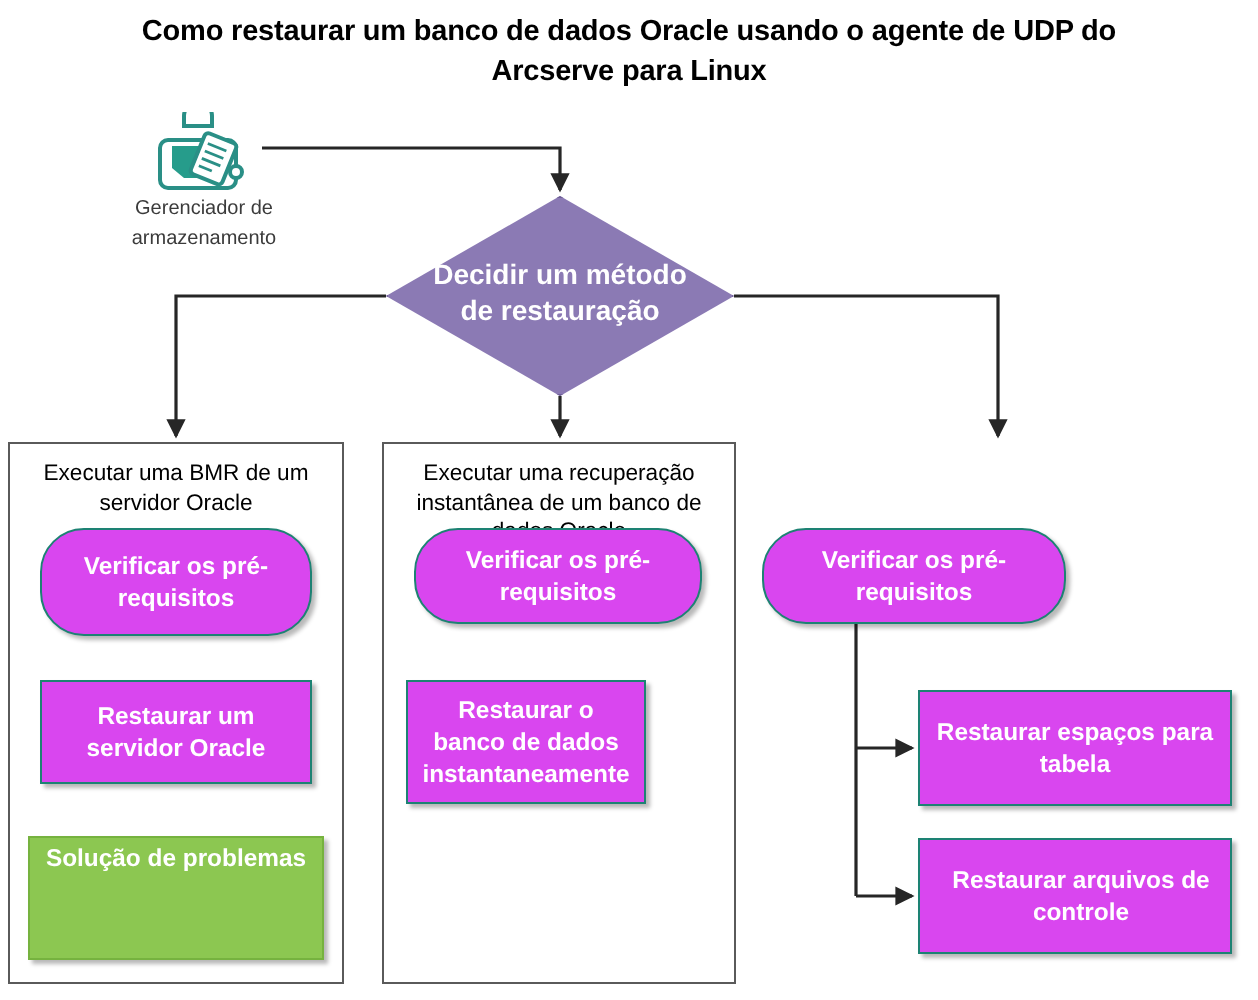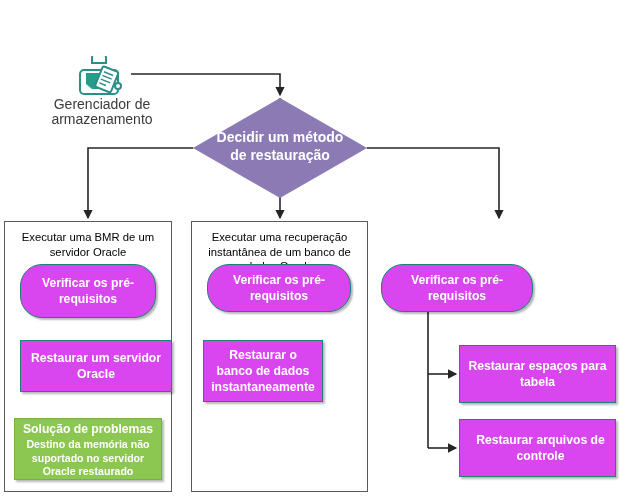--- a/index.html
+++ b/index.html
@@ -34,21 +34,21 @@
   #actor-icon {
     position: absolute;
     left: 72px; top: 56px;
     width: 58px; height: 40px;
   }
   #actor-label {
     position: absolute;
     left: 46px; top: 97px;
     width: 112px;
     text-align: center;
-    font-size: 14px;
+    font-size: 10px;
     line-height: 15px;
     color: #3b3b3b;
   }
 
   
   #wires {
     position: absolute;
     left: 0; top: 0;
     width: 629px; height: 500px;
     pointer-events: none;
@@ -129,37 +129,38 @@
   }
   .green .g-sub {
     font-size: 10.6px;
     font-weight: bold;
     line-height: 13.5px;
     padding: 0 2px;
   }
 
   
   #n-left-prereq  { left: 20px;  top: 264px; width: 136px; height: 54px; }
-  #n-left-restore { left: 20px;  top: 340px; width: 152px; height: 52px; }
+  #n-left-restore { left: 20px;  top: 340px; width: 136px; height: 52px; }
   #n-left-trouble { left: 14px;  top: 418px; width: 148px; height: 62px; }
 
   
   #n-mid-prereq   { left: 207px; top: 264px; width: 144px; height: 48px; }
   #n-mid-restore  { left: 203px; top: 340px; width: 120px; height: 62px; }
 
   
   #n-right-prereq { left: 381px; top: 264px; width: 152px; height: 48px; }
   #n-right-ts     { left: 459px; top: 345px; width: 157px; height: 58px; }
   #n-right-ctrl   { left: 459px; top: 419px; width: 157px; height: 58px; padding-left: 12px; }
 </style>
 </head>
 <body>
 
 <div id="canvas">
 
+  <div id="title">Como restaurar um banco de dados Oracle usando o agente de UDP do Arcserve para Linux</div>
 
   <div id="actor-icon">
     <svg width="58" height="40" viewBox="0 0 58 40" xmlns="http://www.w3.org/2000/svg">
 
       <path d="M20 2 a7 7 0 0 1 14 0 v5 h-14 z" fill="#ffffff" stroke="#2a8f86" stroke-width="2"></path>
 
       <path d="M12 14 h30 a4 4 0 0 1 4 4 v16 a4 4 0 0 1 -4 4 h-30 a4 4 0 0 1 -4 -4 v-16 a4 4 0 0 1 4 -4 z" fill="#ffffff" stroke="#2a8f86" stroke-width="2"></path>
       <path d="M14 17 h24 v16 h-18 l-6 -5 z" fill="#269c8b"></path>
 
       <g transform="translate(31,10) rotate(22)">
@@ -206,21 +207,20 @@
     <div class="dlabel">Decidir um método de restauração</div>
   </div>
 
   <div id="col-left" class="column">
     <div class="col-header">Executar uma BMR de um servidor Oracle</div>
   </div>
   <div id="n-left-prereq" class="node pill">Verificar os pré-requisitos</div>
   <div id="n-left-restore" class="node">Restaurar um servidor Oracle</div>
   <div id="n-left-trouble" class="node green">
     <div class="g-title">Solução de problemas</div>
-    <div class="g-sub">Destino da memória não suportado no servidor Oracle restaurado</div>
   </div>
 
   <div id="col-mid" class="column">
     <div class="col-header">Executar uma recuperação instantânea de um banco de dados Oracle</div>
   </div>
   <div id="n-mid-prereq" class="node pill">Verificar os pré-requisitos</div>
   <div id="n-mid-restore" class="node">Restaurar o banco de dados instantaneamente</div>
 
   <div id="n-right-prereq" class="node pill">Verificar os pré-requisitos</div>
   <div id="n-right-ts" class="node">Restaurar espaços para tabela</div>

